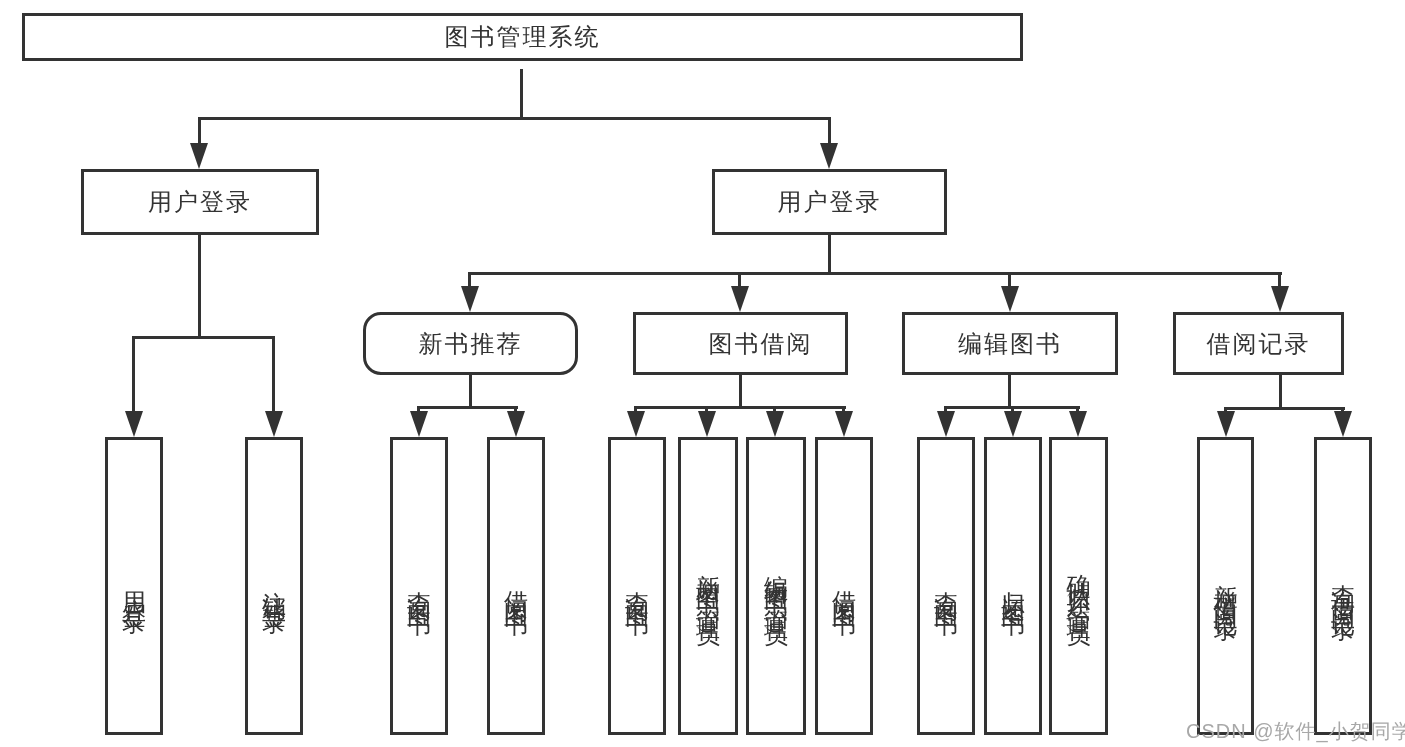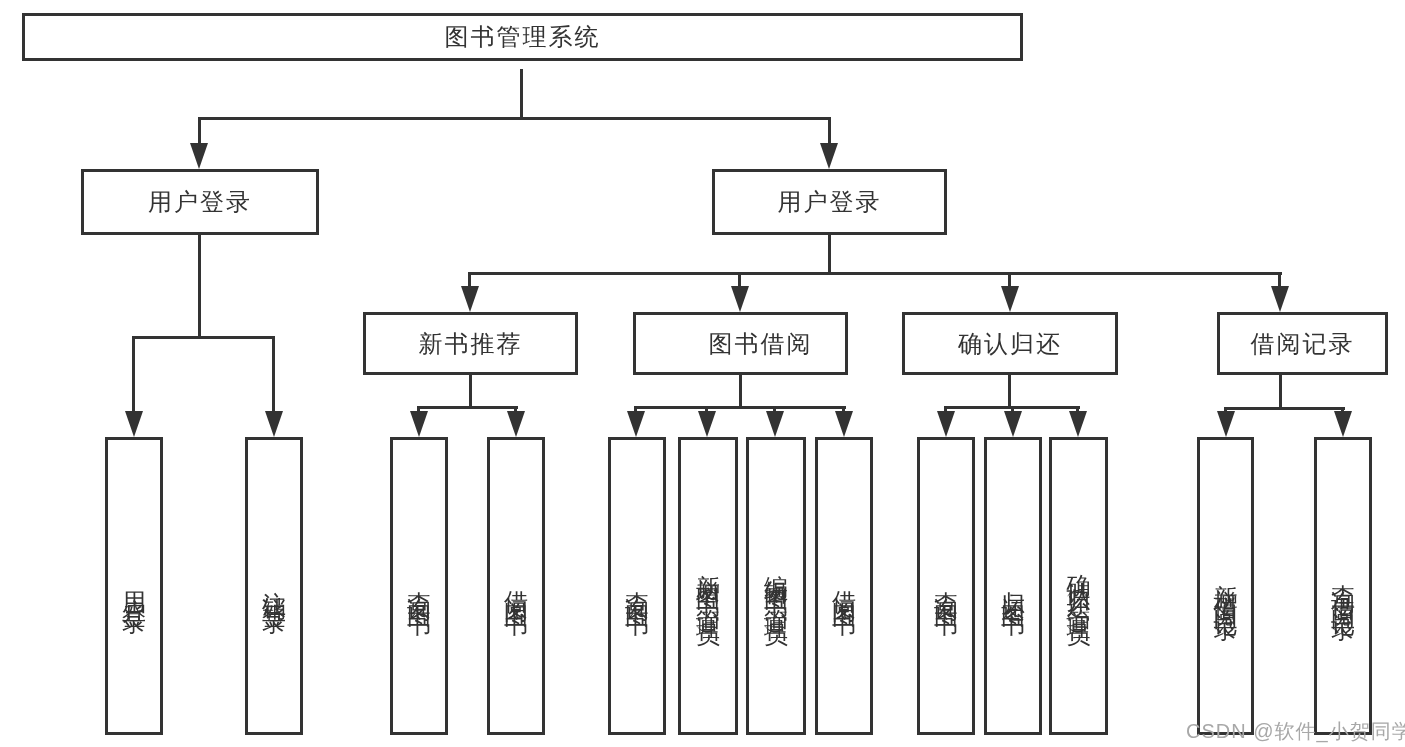--- a/index.html
+++ b/index.html
@@ -92,30 +92,30 @@
   <div class="hline" style="left:468px;top:272px;width:814px;"></div>
   <div class="vline" style="left:468px;top:272px;height:18px;"></div>
   <div class="arrow" style="left:461px;top:286px;"></div>
   <div class="vline" style="left:738px;top:272px;height:18px;"></div>
   <div class="arrow" style="left:731px;top:286px;"></div>
   <div class="vline" style="left:1008px;top:272px;height:18px;"></div>
   <div class="arrow" style="left:1001px;top:286px;"></div>
   <div class="vline" style="left:1278px;top:272px;height:18px;"></div>
   <div class="arrow" style="left:1271px;top:286px;"></div>
 
-  <div class="box" style="left:363px;top:312px;width:215px;height:63px;">
+  <div class="box" style="left:363px;top:312px;width:215px;height:63px;border-radius:18px;">
     <span>新书推荐</span>
   </div>
   <div class="box" style="left:633px;top:312px;width:215px;height:63px;padding-left:40px;">
     <span>图书借阅</span>
   </div>
   <div class="box" style="left:902px;top:312px;width:216px;height:63px;">
-    <span>确认归还</span>
+    <span>编辑图书</span>
   </div>
-  <div class="box" style="left:1173px;top:312px;width:171px;height:63px;margin-left:44px;">
+  <div class="box" style="left:1173px;top:312px;width:171px;height:63px;">
     <span>借阅记录</span>
   </div>
 
   <div class="vline" style="left:469px;top:375px;height:31px;"></div>
   <div class="hline" style="left:417px;top:406px;width:101px;"></div>
   <div class="vline" style="left:417px;top:406px;height:8px;"></div>
   <div class="arrow" style="left:410px;top:411px;"></div>
   <div class="vline" style="left:514px;top:406px;height:8px;"></div>
   <div class="arrow" style="left:507px;top:411px;"></div>
 

